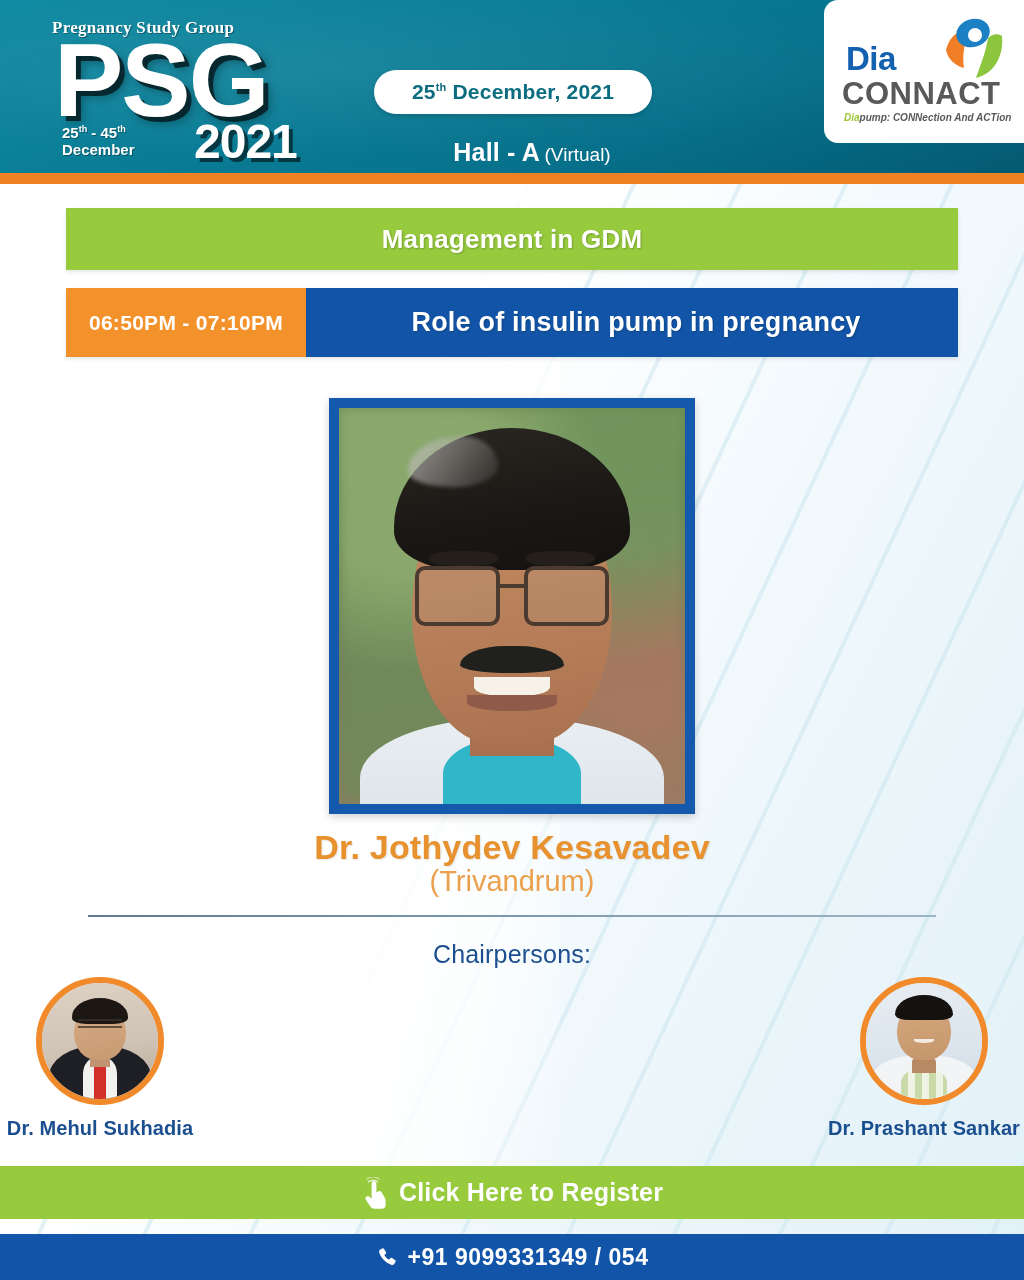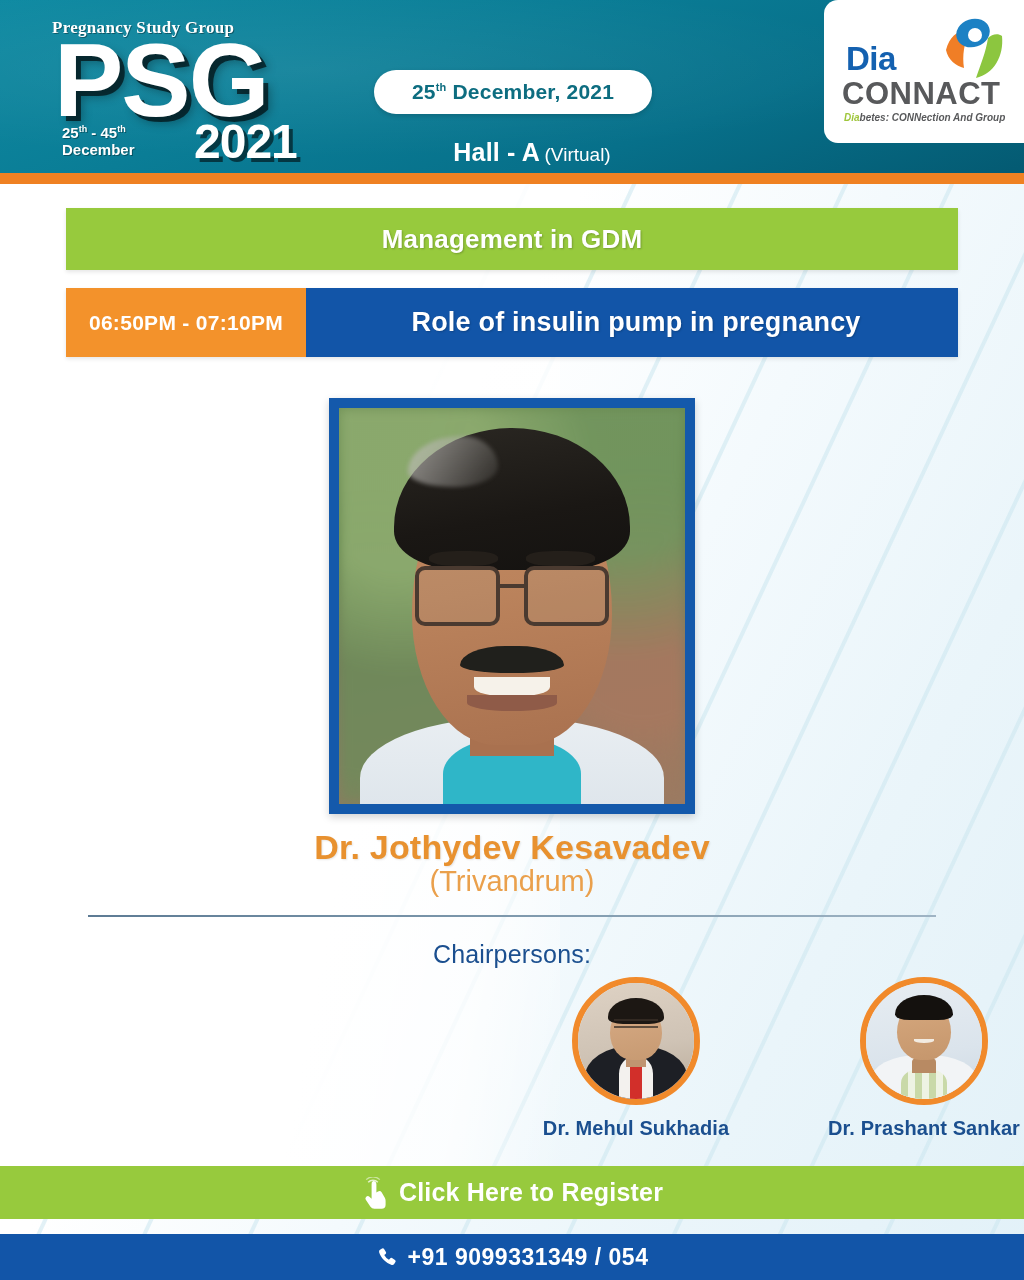--- a/index.html
+++ b/index.html
@@ -372,21 +372,21 @@
   }
   .chairs-label {
     font-size: 25px;
     font-weight: normal;
     color: #1b4f8f;
     letter-spacing: 0.2px;
   }
   .chairs-row {
     margin-top: 8px;
     display: flex;
-    justify-content: flex-end;
+    justify-content: space-between;
     gap: 88px;
   }
   .chair { width: 200px; }
   .chair-avatar {
     width: 128px; height: 128px;
     margin: 0 auto;
     border-radius: 50%;
     border: 6px solid #f18a2b;
     overflow: hidden;
     position: relative;
@@ -491,21 +491,21 @@
       <div class="dia-inner">
         <svg class="dia-mark" viewBox="0 0 64 72">
           <path d="M4 34 C8 18 20 12 28 16 C22 26 20 40 22 52 C14 50 6 44 4 34 Z" fill="#f07e26"></path>
           <path d="M60 20 C62 40 52 58 34 62 C38 50 44 36 46 22 C50 18 56 17 60 20 Z" fill="#8cc63f"></path>
           <ellipse cx="31" cy="17" rx="17" ry="14" transform="rotate(-18 31 17)" fill="#1c81c4"></ellipse>
           <circle cx="33" cy="19" r="7" fill="#ffffff"></circle>
         </svg>
         <div class="dia-word">Dia</div>
         <div class="dia-connect">CONNACT</div>
         <div class="dia-tag">
-          <span class="hl">Dia</span><span>betes: CONNection And Group</span>
+          <span class="hl">Dia</span><span>pump: CONNection And ACTion</span>
         </div>
       </div>
     </div>
   </div>
 
   <div class="orange-rule"></div>
 
   <div class="session-block">
     <div class="bar-green">
       <span class="bar-green-text">Management in GDM</span>

